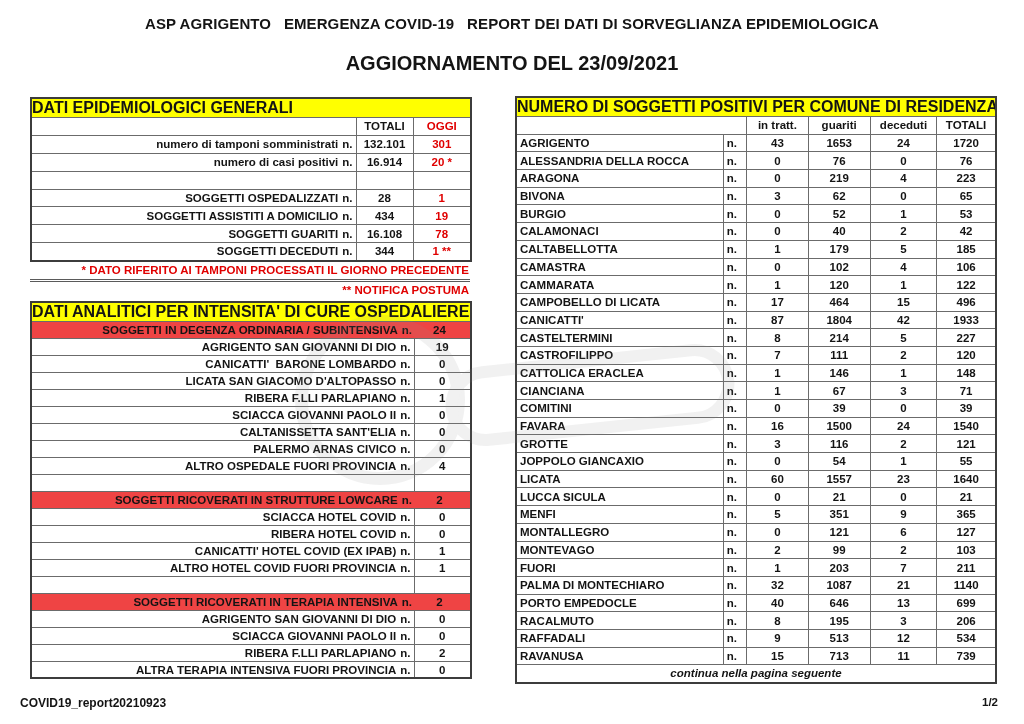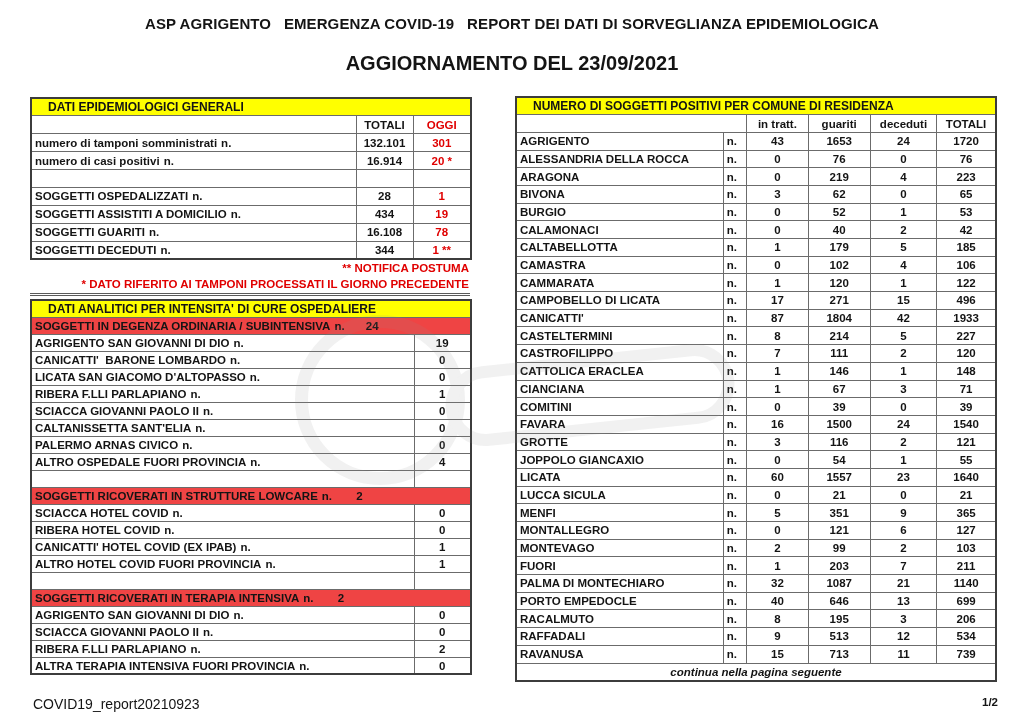--- a/index.html
+++ b/index.html
@@ -16,38 +16,38 @@
   .right-col { position:absolute; left:515px; top:96px; width:482px; }
 
   table { border-collapse:collapse; table-layout:fixed; width:100%; }
   .tbl { border:2px solid #3c3c3c; }
   td { border:1px solid #6b6b6b; padding:0 3px; font-size:11.5px; font-weight:700;
        overflow:hidden; white-space:nowrap; vertical-align:middle; }
   .gen tr  { height:17.9px; }
   .care tr { height:17px; }
   .com tr  { height:17.7px; }
 
-  .hdr td { background:#ffff00; font-size:12px; padding-left:16px; }
+  .hdr td { background:#ffff00; font-size:16px; padding-left:0; }
   .sub td { background:#ef4444;margin-left:40px; }
   .num { text-align:center; }
   .red { color:#e00000;margin-left:20px; }
-  .lw { display:flex; justify-content:flex-start; align-items:baseline; }
+  .lw { display:flex; justify-content:flex-end; align-items:baseline; }
   .lab { white-space:pre; overflow:hidden; }
   .unit { flex:0 0 auto; padding-left:4px; }
   .subval { flex:0 0 55px; text-align:center; }
   .unitcell { text-align:left; padding-left:3px; }
 
   .note { color:#e00000; font-weight:700; font-size:11.5px; text-align:right;
           padding:2px 1px 1px 0; line-height:1.1; }
   .note-underline { border-bottom:3px double #5a5a5a; padding-bottom:3px; }
   .care { margin-top:3px; }
 
   .tfoot-row td { text-align:center; font-style:italic; font-size:11.5px; }
 
-  .footer-left  { position:absolute; left:33px;  top:696px; font-size:14px; font-weight:400; }
+  .footer-left  { position:absolute; left:20px;  top:696px; font-size:12px; font-weight:700; }
   .footer-right { position:absolute; right:26px; top:696px; font-size:11.5px; font-weight:600; }
 
   .watermark { position:absolute; left:285px; top:270px; width:460px; height:245px;
                opacity:.12; pointer-events:none; z-index:5; }
   .wm-ring { position:absolute; left:10px; top:45px; width:170px; height:170px;
              border:13px solid #8f8f8f; border-radius:50%; }
   .wm-bar  { position:absolute; left:160px; top:85px; width:290px; height:80px;
              border:12px solid #8f8f8f; border-radius:45px; transform:rotate(-6deg); }
 </style>
 </head>
@@ -146,22 +146,22 @@
                 <span class="lab">SOGGETTI DECEDUTI</span>
                 <span class="unit">n.</span>
               </div>
             </td>
             <td class="num">344</td>
             <td class="num red">1 **</td>
           </tr>
         </tbody>
     </table>
 
+    <div class="note note-underline">* DATO RIFERITO AI TAMPONI PROCESSATI IL GIORNO PRECEDENTE</div>
     <div class="note">** NOTIFICA POSTUMA</div>
-    <div class="note note-underline">* DATO RIFERITO AI TAMPONI PROCESSATI IL GIORNO PRECEDENTE</div>
 
     <table class="tbl care">
       <colgroup>
           <col style="width:383px">
           <col style="width:57px">
         </colgroup>
       <tbody id="care-body">
         <tr class="hdr">
           <td colspan="2">DATI ANALITICI PER INTENSITA' DI CURE OSPEDALIERE</td>
         </tr>
@@ -449,21 +449,21 @@
             <td class="unitcell">n.</td>
             <td class="num">1</td>
             <td class="num">120</td>
             <td class="num">1</td>
             <td class="num">122</td>
           </tr>
           <tr>
             <td><span class="lab">CAMPOBELLO DI LICATA</span></td>
             <td class="unitcell">n.</td>
             <td class="num">17</td>
-            <td class="num">271</td>
+            <td class="num">464</td>
             <td class="num">15</td>
             <td class="num">496</td>
           </tr>
           <tr>
             <td><span class="lab">CANICATTI'</span></td>
             <td class="unitcell">n.</td>
             <td class="num">87</td>
             <td class="num">1804</td>
             <td class="num">42</td>
             <td class="num">1933</td>

